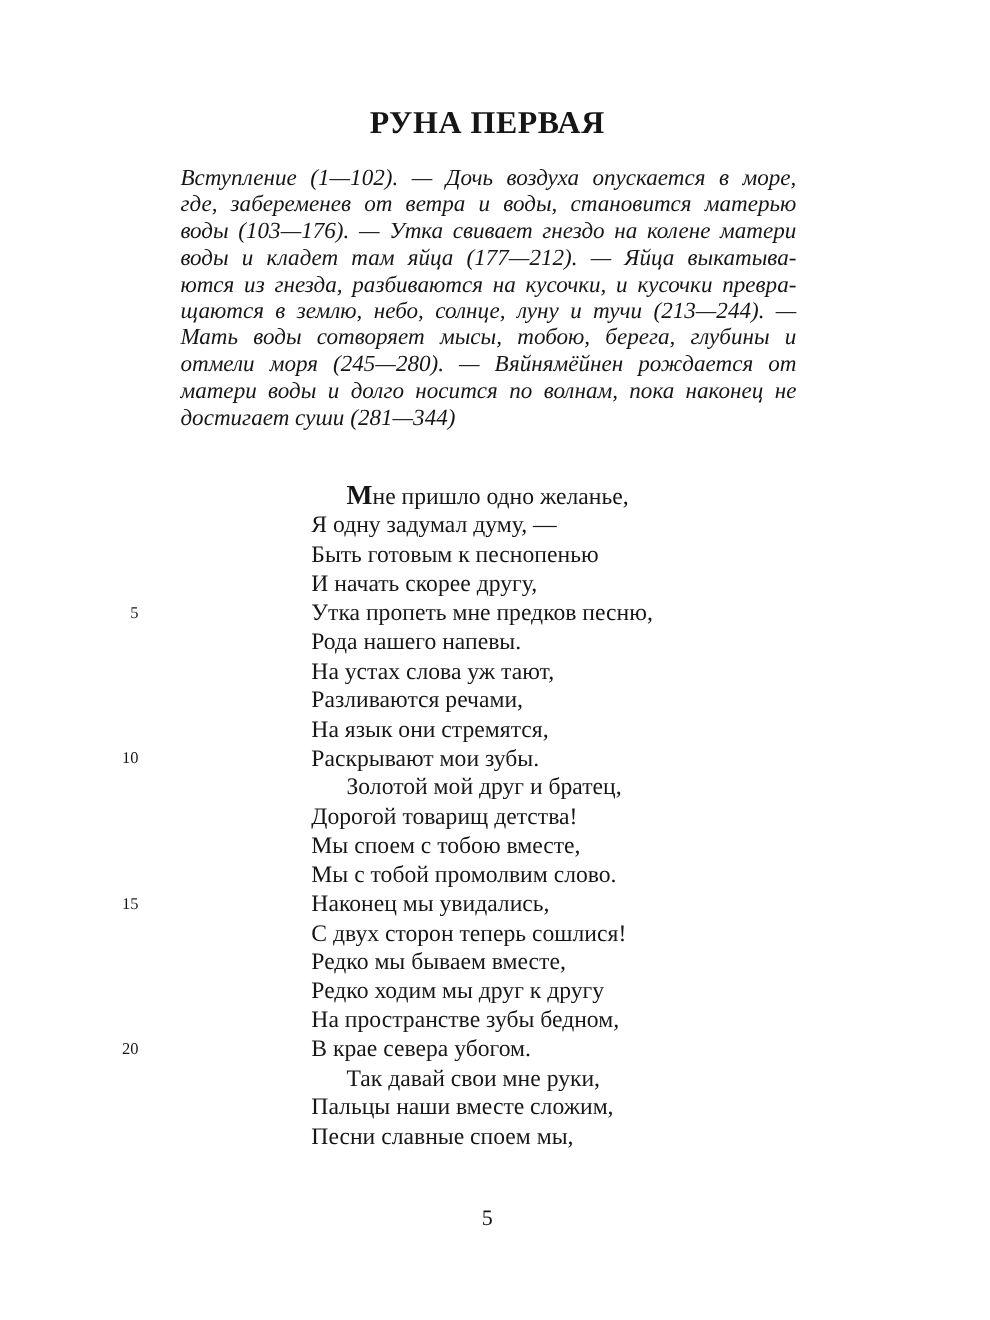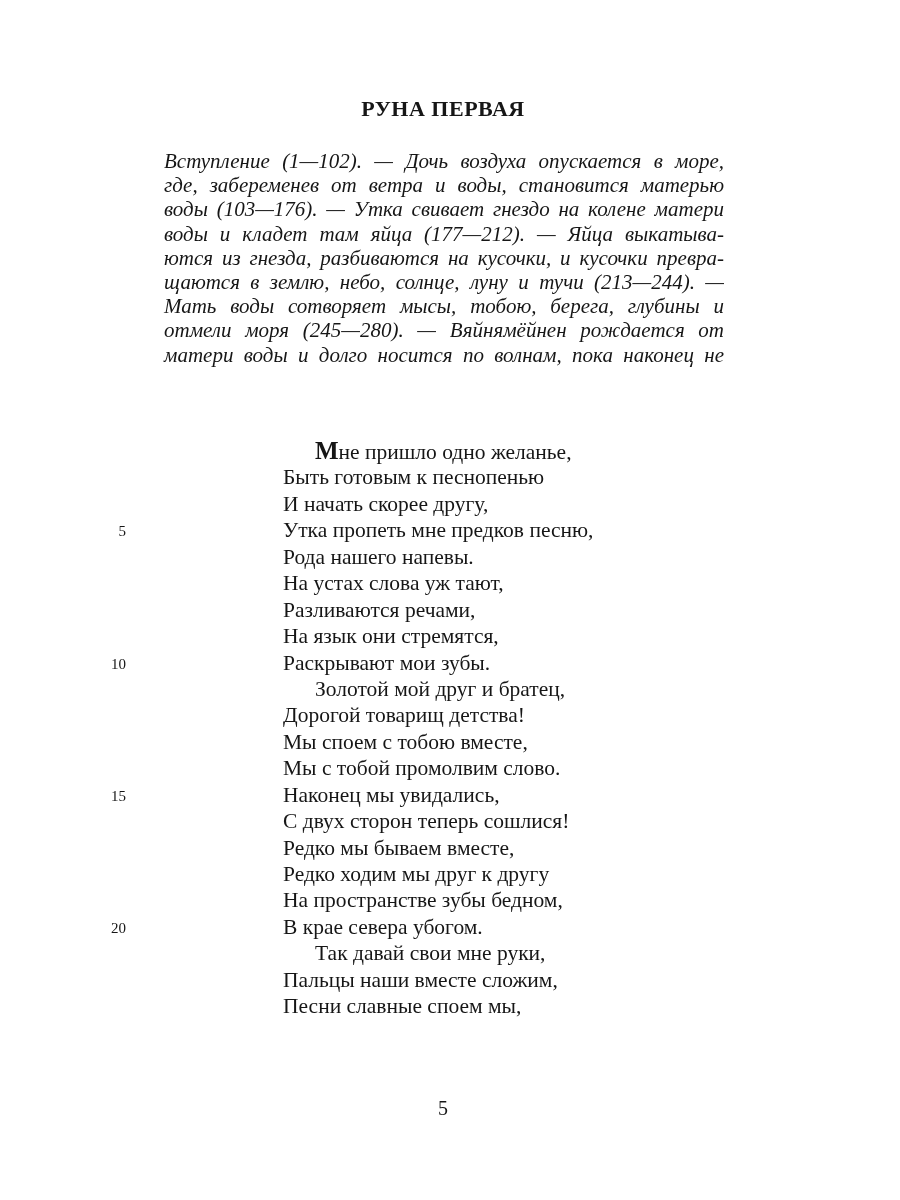--- a/index.html
+++ b/index.html
@@ -1,17 +1,17 @@
 <!DOCTYPE html>
 <html><head>
 <meta charset="utf-8">
 <style>
   html, body { margin: 0; padding: 0; background: #ffffff; }
   body { width: 900px; height: 1200px; position: relative; overflow: hidden; color: #161616; font-family: "Liberation Serif", "DejaVu Serif", serif; }
-  .title { position: absolute; top: 96px; left: 0; width: 886px; text-align: center; font-weight: bold; font-size: 22px; letter-spacing: 0.5px; }
+  .title { position: absolute; top: 96px; left: 0; width: 886px; text-align: center; font-weight: bold; font-size: 29px; letter-spacing: 0.5px; }
   .summary { position: absolute; top: 149px; left: 164px; width: 560px; font-style: italic; font-size: 21px; line-height: 24.2px; }
   .summary .ln { display: block; white-space: nowrap; text-align: justify; text-align-last: justify; }
   .summary .ln.last { text-align-last: left; }
   .verse { position: absolute; top: 438px; left: 0; width: 760px; }
   .vline { position: relative; height: 26.45px; font-size: 21.5px; line-height: 26.45px; white-space: nowrap; }
   .vnum { position: absolute; right: 634px; top: 1px; font-size: 15px; }
   .vtext { position: absolute; left: 283px; }
   .vtext.indent { left: 315px; }
   .dropcap { font-weight: bold; font-size: 25px; }
   .pagenum { position: absolute; top: 1097px; left: 0; width: 886px; text-align: center; font-size: 20px; }
@@ -24,27 +24,32 @@
 <div class="summary">
   <span class="ln">Вступление (1—102). — Дочь воздуха опускается в море,</span>
   <span class="ln">где, забеременев от ветра и воды, становится матерью</span>
   <span class="ln">воды (103—176). — Утка свивает гнездо на колене матери</span>
   <span class="ln">воды и кладет там яйца (177—212). — Яйца выкатыва-</span>
   <span class="ln">ются из гнезда, разбиваются на кусочки, и кусочки превра-</span>
   <span class="ln">щаются в землю, небо, солнце, луну и тучи (213—244). —</span>
   <span class="ln">Мать воды сотворяет мысы, тобою, берега, глубины и</span>
   <span class="ln">отмели моря (245—280). — Вяйнямёйнен рождается от</span>
   <span class="ln">матери воды и долго носится по волнам, пока наконец не</span>
+  <span class="ln last">достигает суши (281—344)</span>
 </div>
 
 <div class="verse">
   <div class="vline">
     <span class="vtext indent"><span class="dropcap">М</span><span>не пришло одно желанье,</span></span>
   </div>
   <div id="verse-lines">
+      <div class="vline">
+        <span class="vnum"></span>
+        <span class="vtext">Я одну задумал думу, —</span>
+      </div>
       <div class="vline">
         <span class="vnum"></span>
         <span class="vtext">Быть готовым к песнопенью</span>
       </div>
       <div class="vline">
         <span class="vnum"></span>
         <span class="vtext">И начать скорее другу,</span>
       </div>
       <div class="vline">
         <span class="vnum">5</span>

